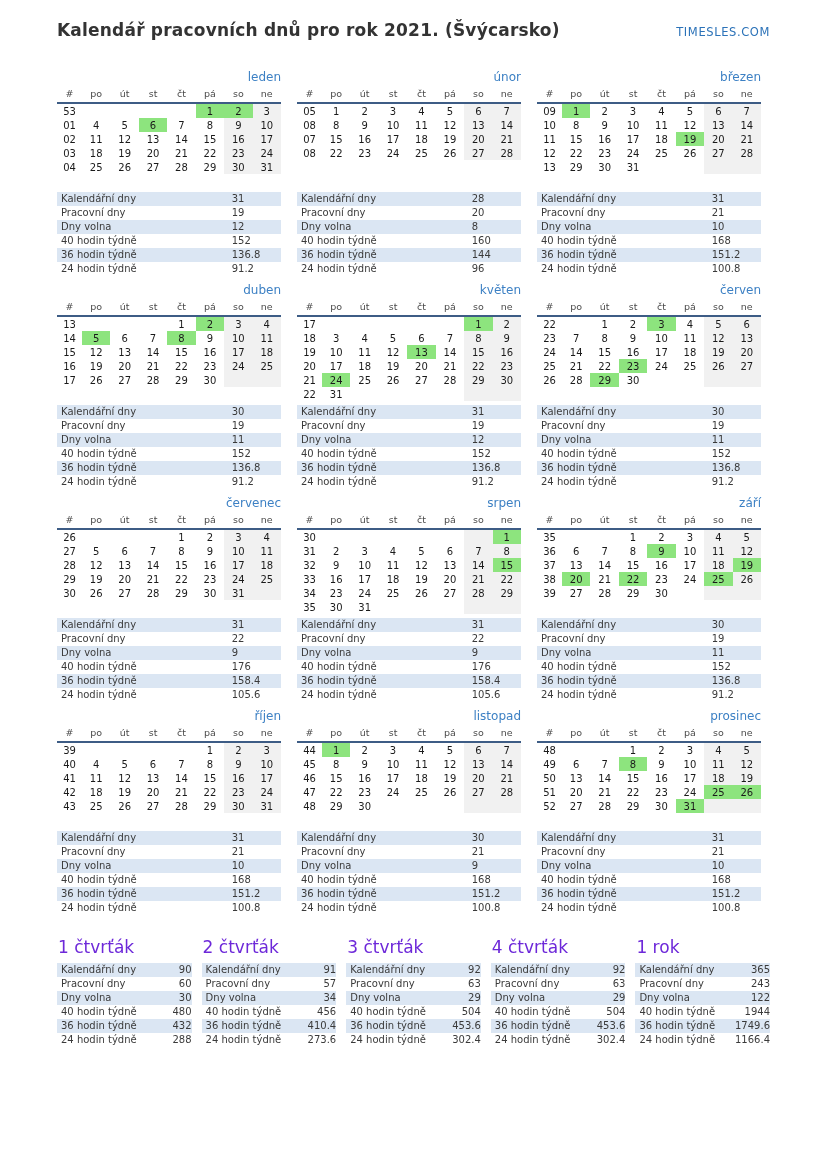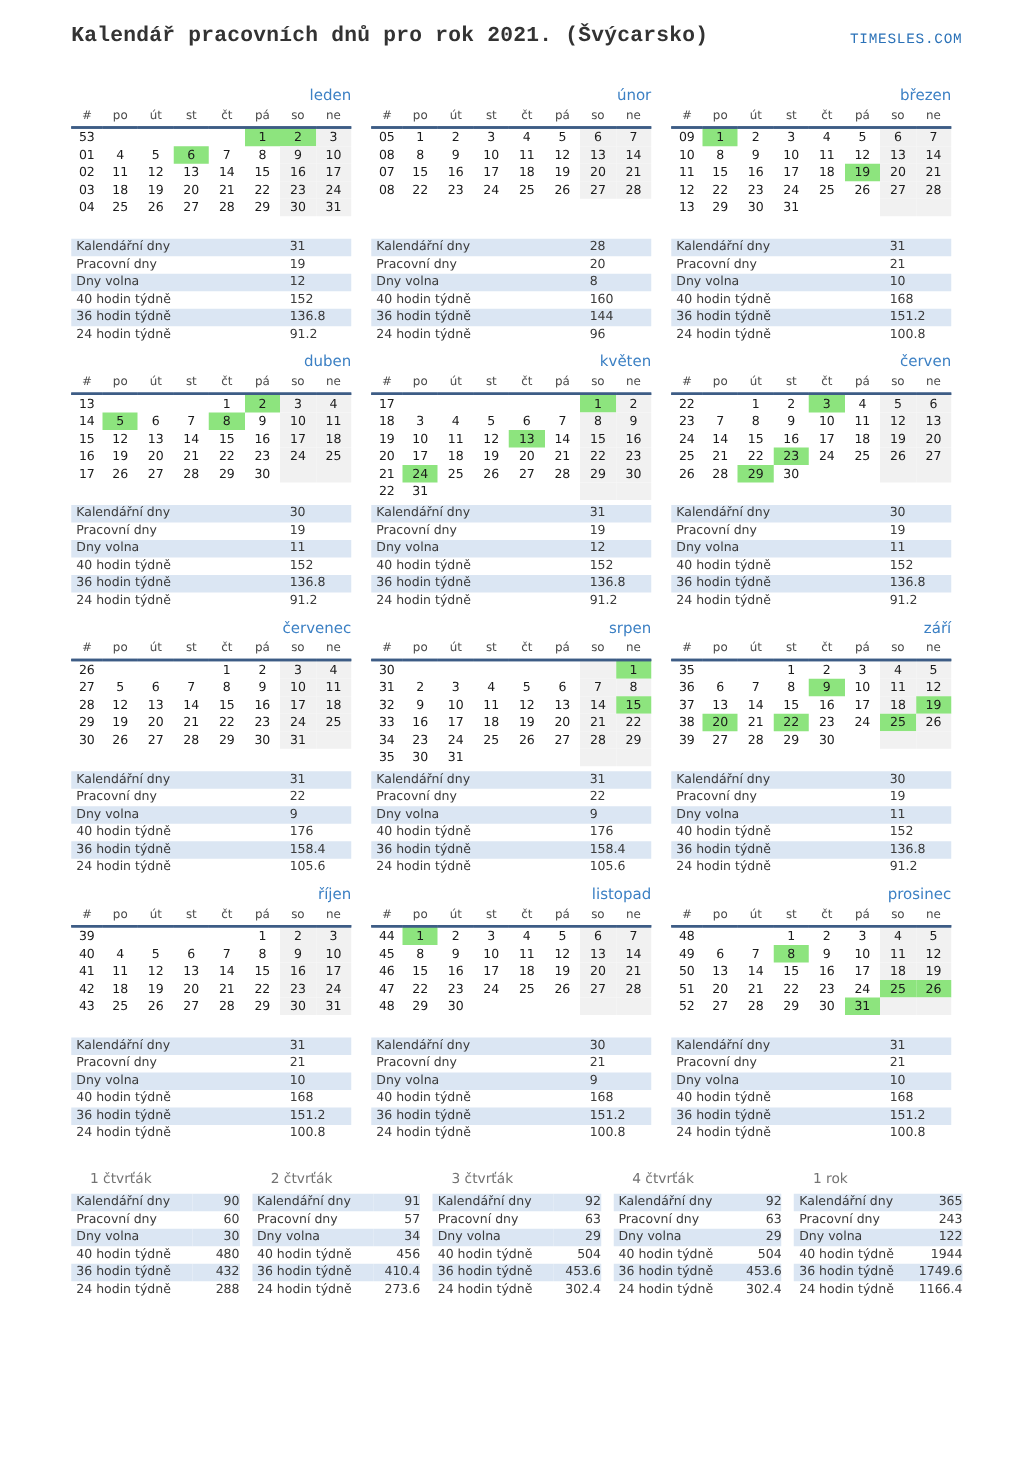--- a/index.html
+++ b/index.html
@@ -10,21 +10,21 @@
     --rowalt:#dbe6f3;
     --hline:#3d5c85;
   }
   *{box-sizing:border-box;}
   html,body{margin:0;padding:0;}
   body{
     width:827px;height:1169px;background:#ffffff;
     font-family:"DejaVu Sans","Liberation Sans",sans-serif;color:#222;
   }
   .page{padding:20px 57px 0 57px;}
-  header{display:flex;justify-content:space-between;align-items:flex-start;margin-bottom:30px;font-family:Liberation Mono, monospace;}
+  header{display:flex;justify-content:space-between;align-items:flex-start;margin-bottom:30px;}
   h1{font-size:17px;font-weight:bold;color:#333;margin:0;letter-spacing:0.2px;}
   .brand{font-size:11.5px;color:var(--brand);text-decoration:none;letter-spacing:0.6px;margin-top:5px;cursor:pointer;}
 
   #months-grid{display:grid;grid-template-columns:repeat(3,224px);column-gap:16px;row-gap:7px;}
   .month-cell{width:224px;}
   .month-cal{height:122px;}
   .month-title{text-align:right;color:var(--accent);font-size:12px;height:17px;line-height:14px;}
   table.cal{border-collapse:collapse;width:100%;table-layout:fixed;}
   table.cal thead tr{border-bottom:2px solid var(--hline);}
   table.cal th{font-size:9.5px;font-weight:normal;color:#4a4a4a;text-align:center;padding:1px 0 3px 0;}
@@ -34,21 +34,21 @@
   td.we{background:var(--weekend);}
   td.hol{background:var(--holiday);}
 
   table.stats{border-collapse:collapse;width:100%;font-size:10px;}
   table.stats td{height:14px;line-height:14px;padding:0 0 0 4px;color:#3a3a3a;}
   table.stats tr.alt{background:var(--rowalt);}
   table.stats td.sl{width:78%;}
   table.stats td.sv{width:22%;padding-left:0;}
 
   #summary-row{margin-top:22px;display:grid;grid-template-columns:repeat(5,1fr);column-gap:10px;}
-  .q-title{font-size:11px;color:#737373;margin:0 0 6px 15px;}
+  .q-title{font-size:17px;color:#6d28d9;margin:0 0 6px 1px;}
   .q-block table.stats td.sl{width:72%;}
   .q-block table.stats td.sv{width:28%;padding-left:0;text-align:right;}
 </style>
 </head>
 <body>
 
 <div class="page">
   <header>
     <h1>Kalendář pracovních dnů pro rok 2021. (Švýcarsko)</h1>
     <a class="brand">TIMESLES.COM</a>

